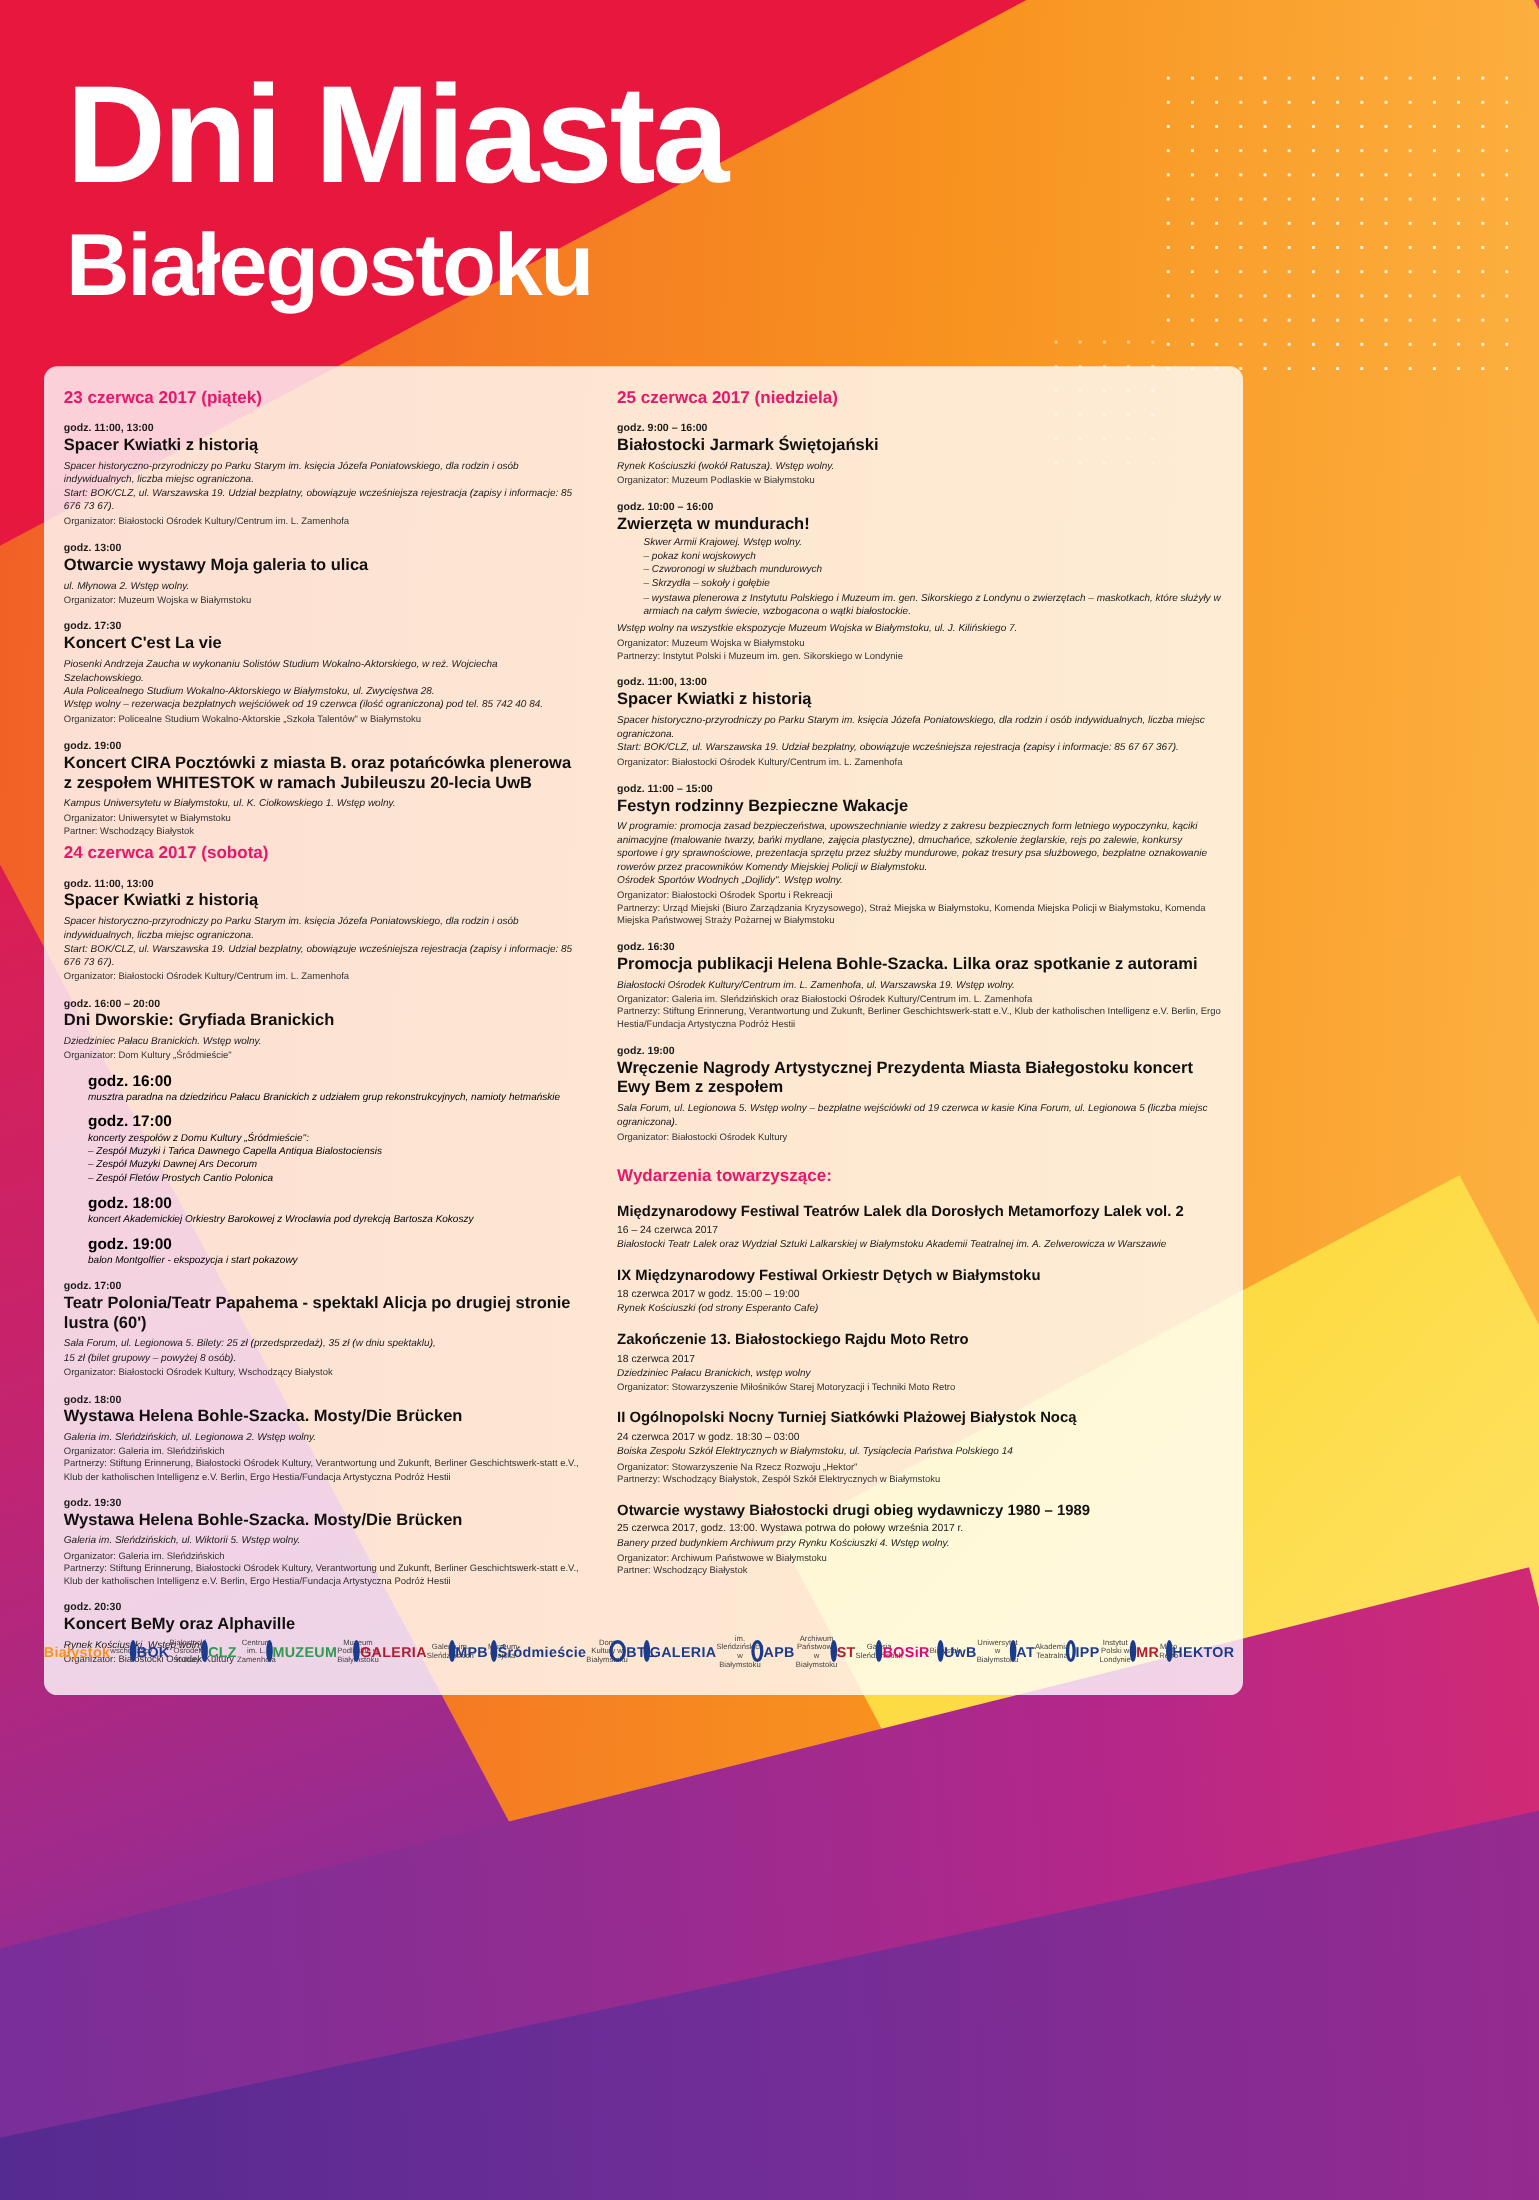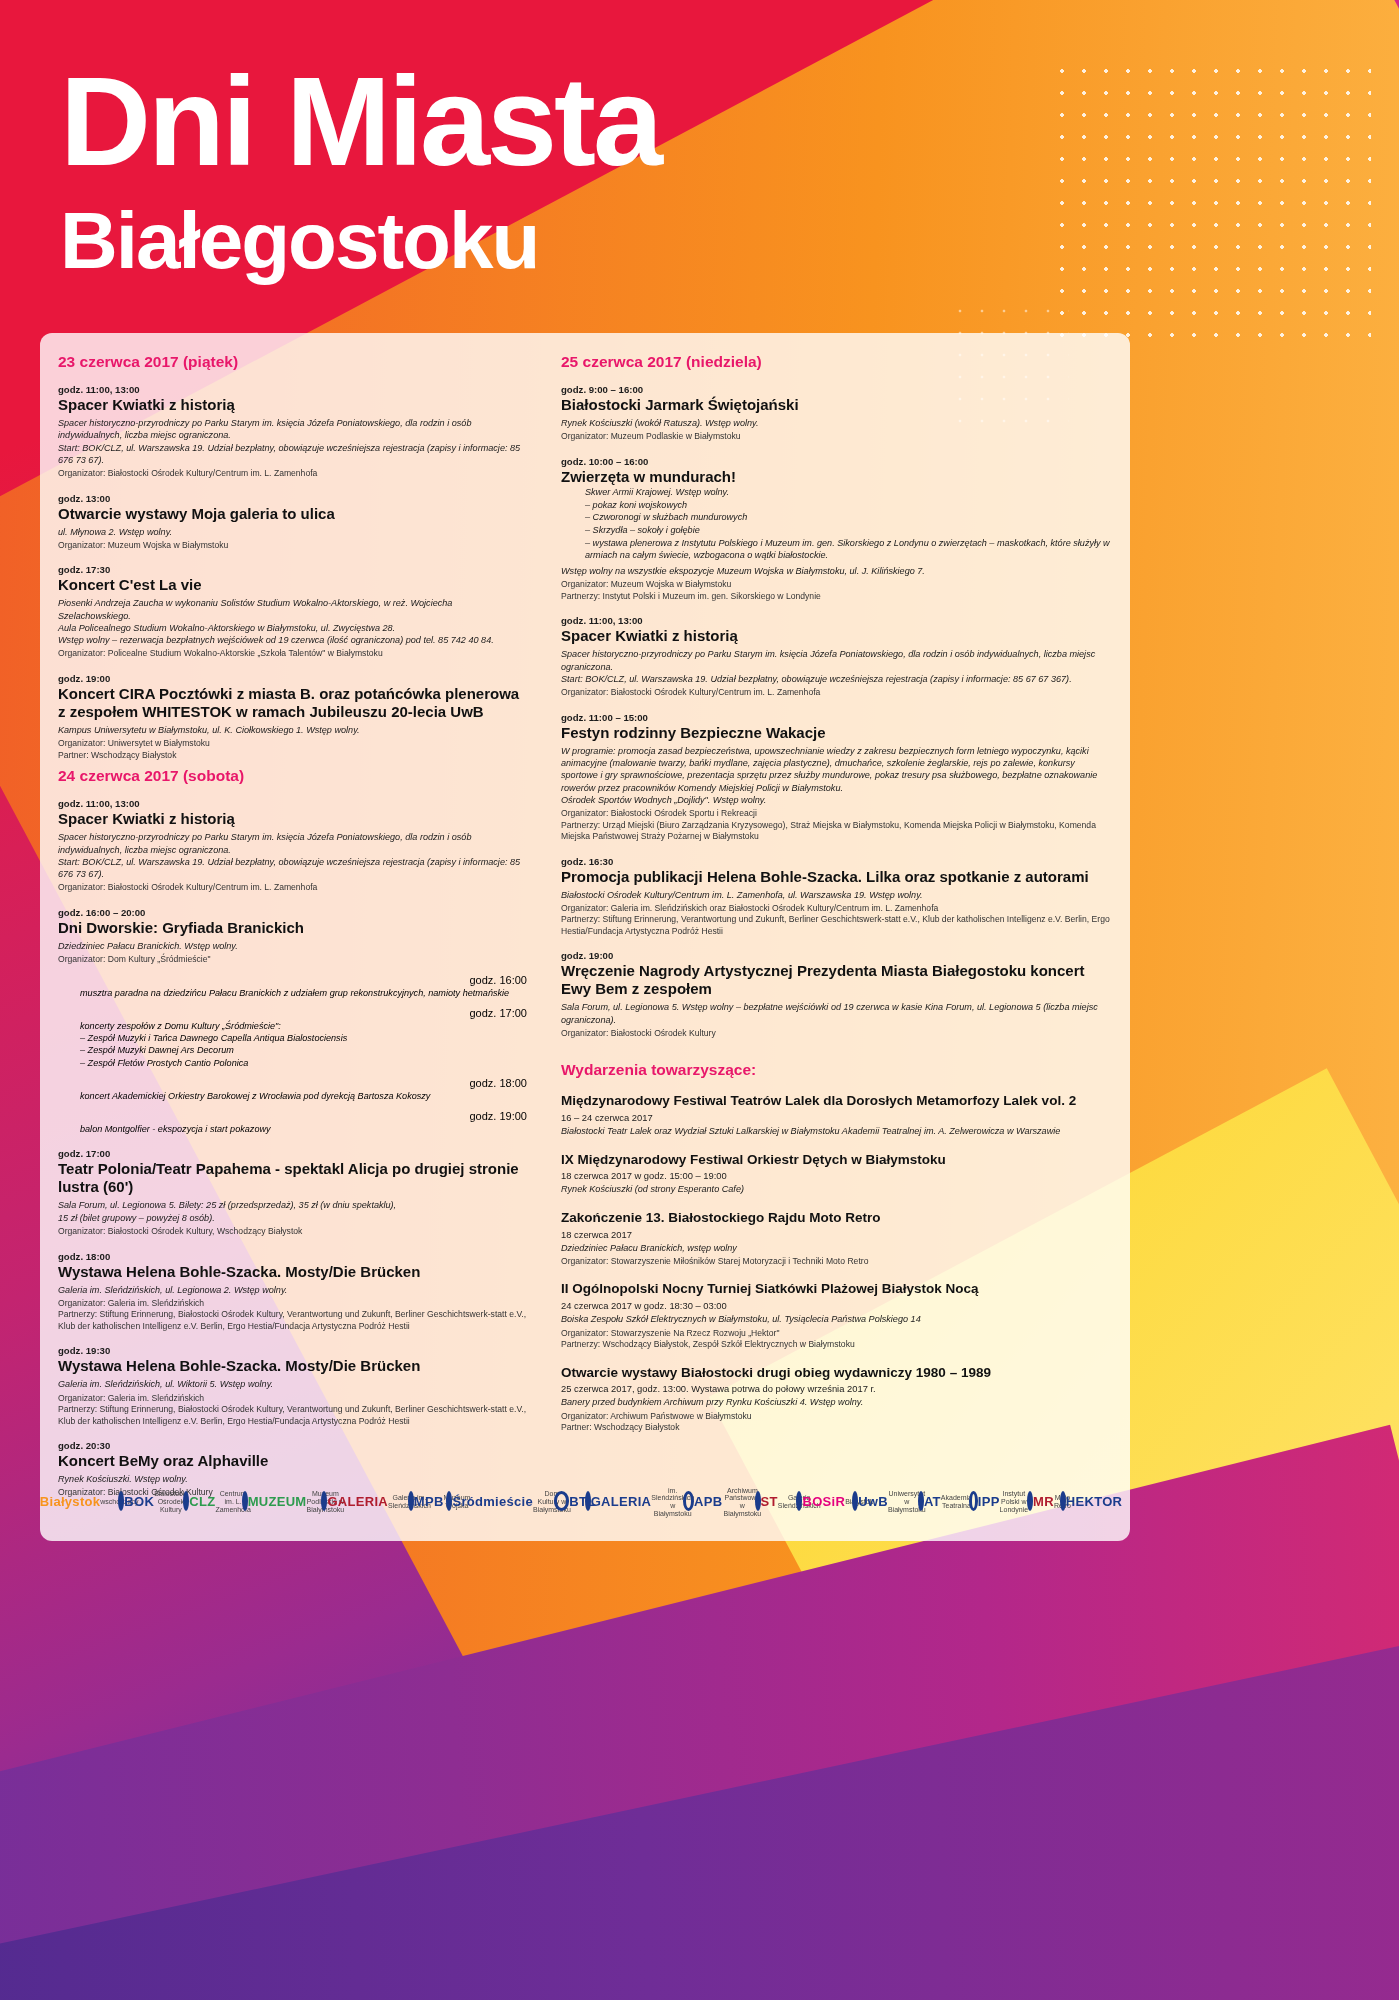--- a/index.html
+++ b/index.html
@@ -86,21 +86,21 @@
   .col-right { width:585px; padding-left:16px;}
   .daytitle {
     color:#e8176a; font-weight:bold; font-size:15.5px; margin:6px 0 10px 0;
   }
   .time { font-weight:bold; font-size:9.6px; color:#1b1b1b; margin-top:13px; }
   .ev-title { font-weight:bold; font-size:15px; color:#111; margin-top:1px; line-height:1.2;}
   .desc { font-size:9.1px; color:#1b1b1b; line-height:1.35; margin-top:3px; font-style:italic;}
   .org { font-size:8.6px; color:#333; line-height:1.34; margin-top:2px;}
   .sublist { font-size:9.1px; font-style:italic; color:#1b1b1b; line-height:1.4; margin-left:24px;}
   .sub-block { margin-left:22px; }
-  .sub-time { font-weight:normal; font-size:11px; margin-top:8px;text-align:right;}
+  .sub-time { font-weight:bold; font-size:14px; margin-top:8px;}
   .sub-desc { font-size:9.1px; font-style:italic; line-height:1.35; margin-top:1px;}
   .acc-head { color:#e8176a; font-weight:bold; font-size:15.5px; margin:22px 0 10px 0; }
   .acc-title { font-weight:bold; font-size:13.5px; color:#111; line-height:1.25; margin-top:14px;}
   .acc-date { font-size:9.4px; color:#1b1b1b; margin-top:2px; }
   .acc-sub { font-size:9.1px; font-style:italic; color:#1b1b1b; line-height:1.35; margin-top:2px;}
   
   .logos {
     position:absolute; left:40px; top:1462px; width:1090px; height:80px;
     display:flex; align-items:center; justify-content:space-around;
     padding:0 18px;

